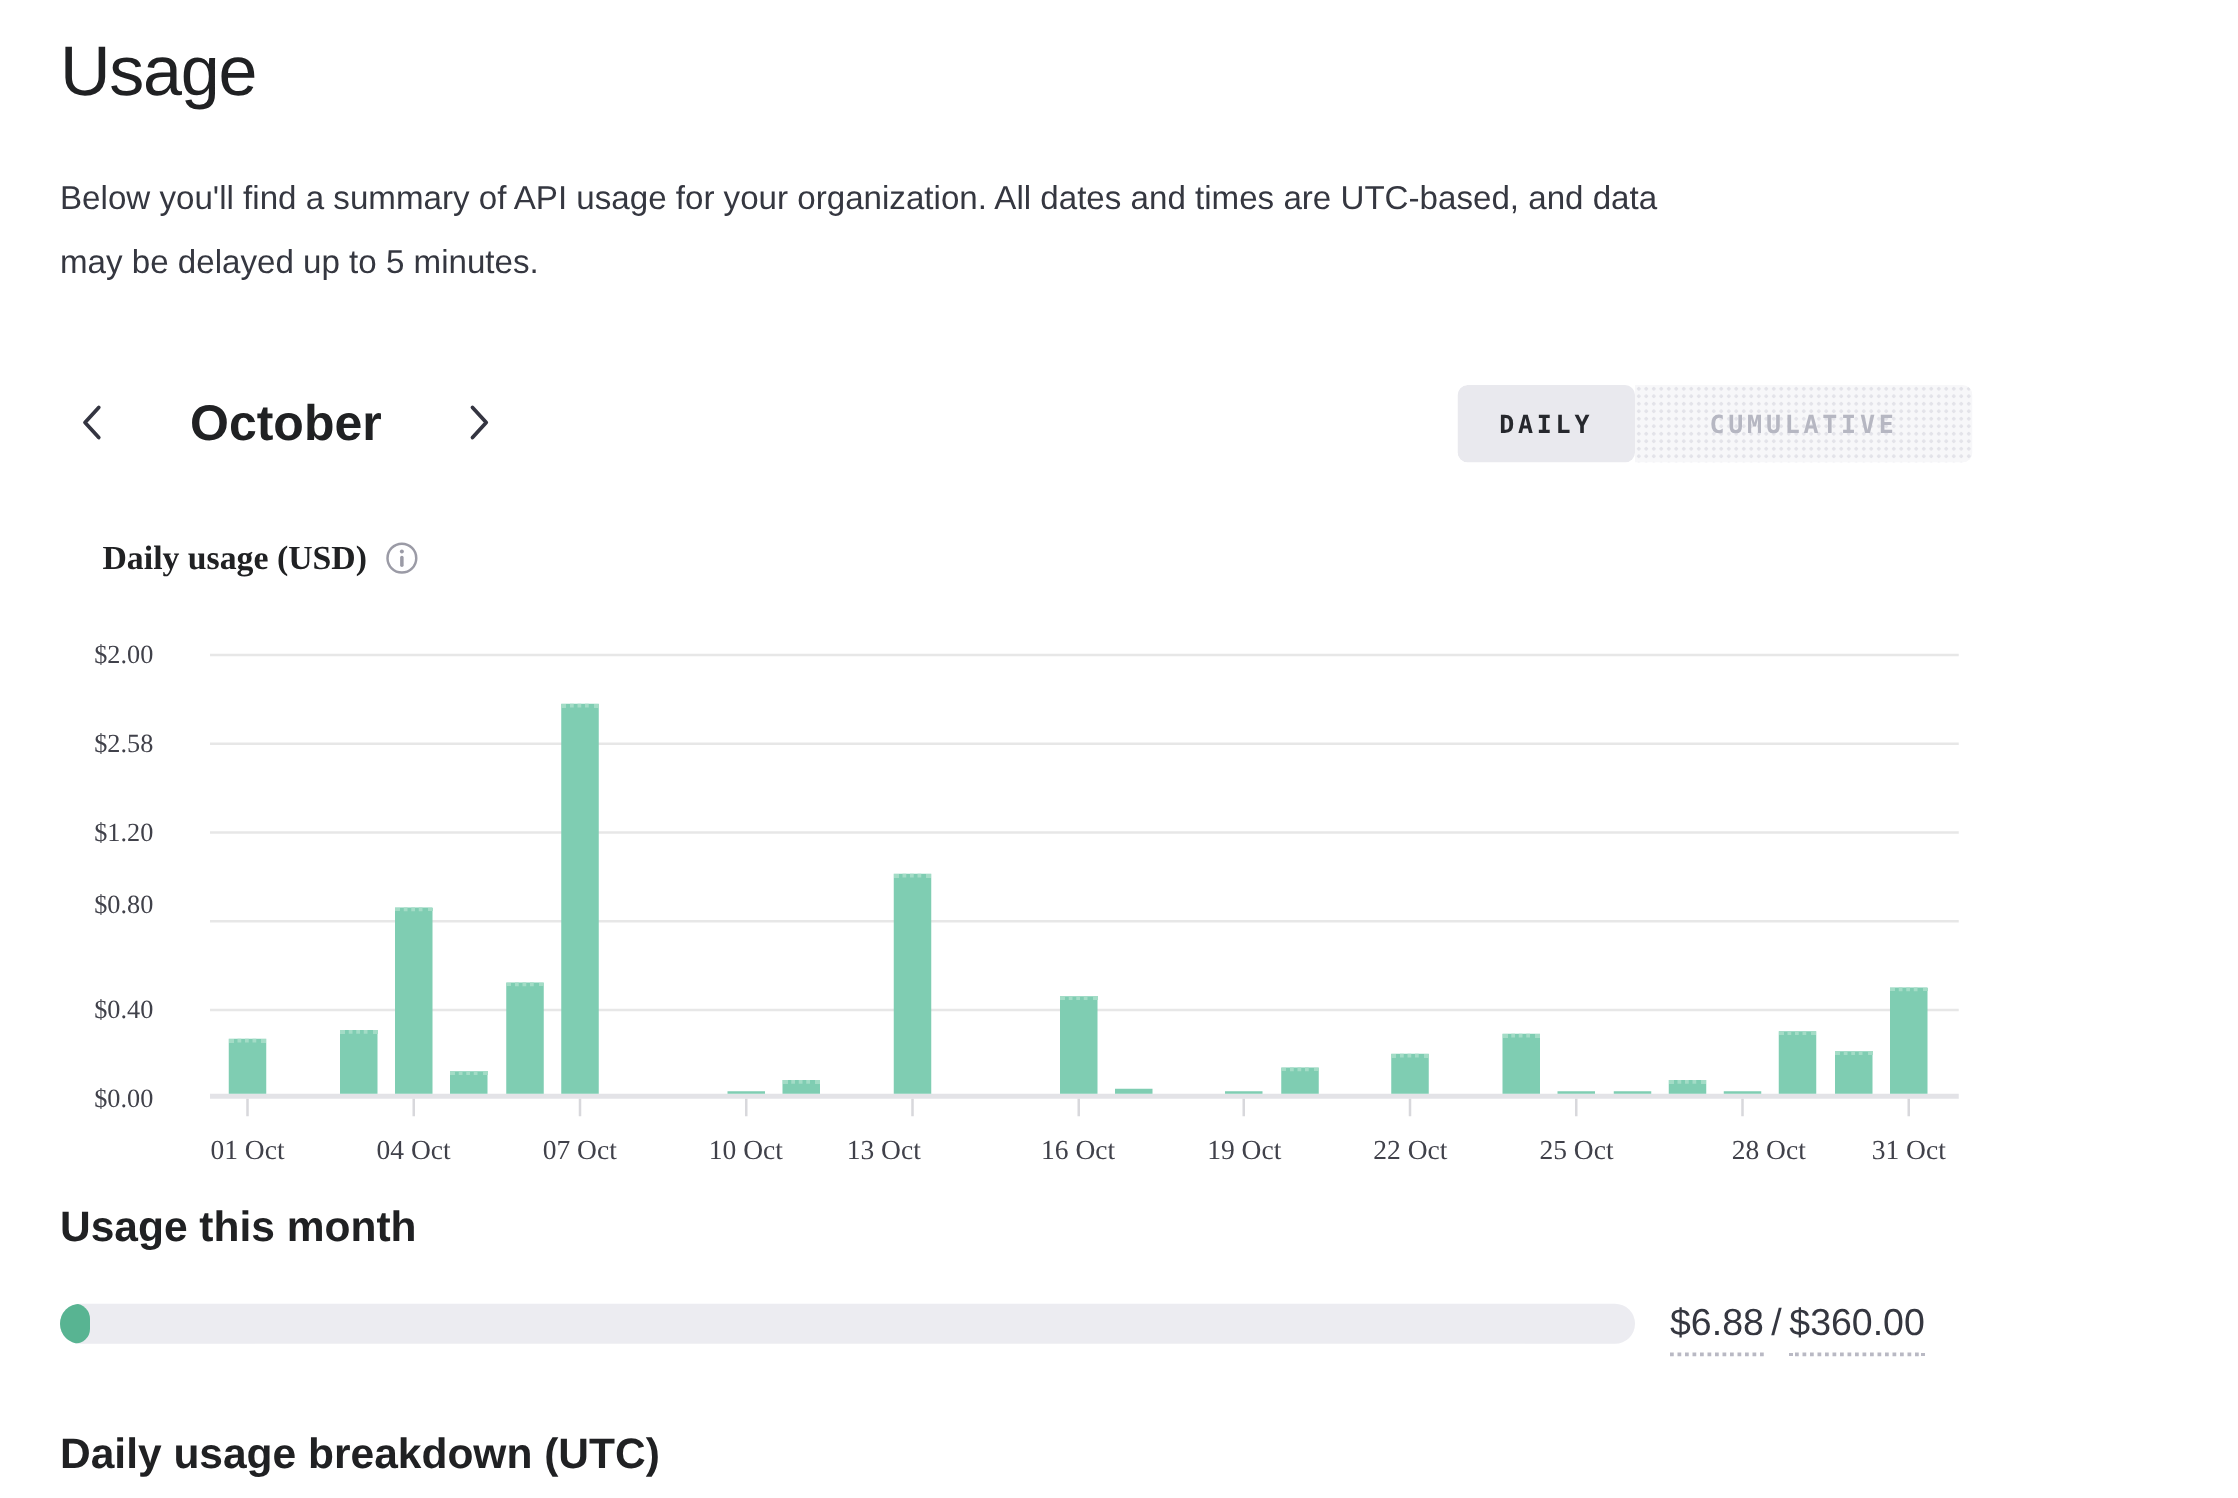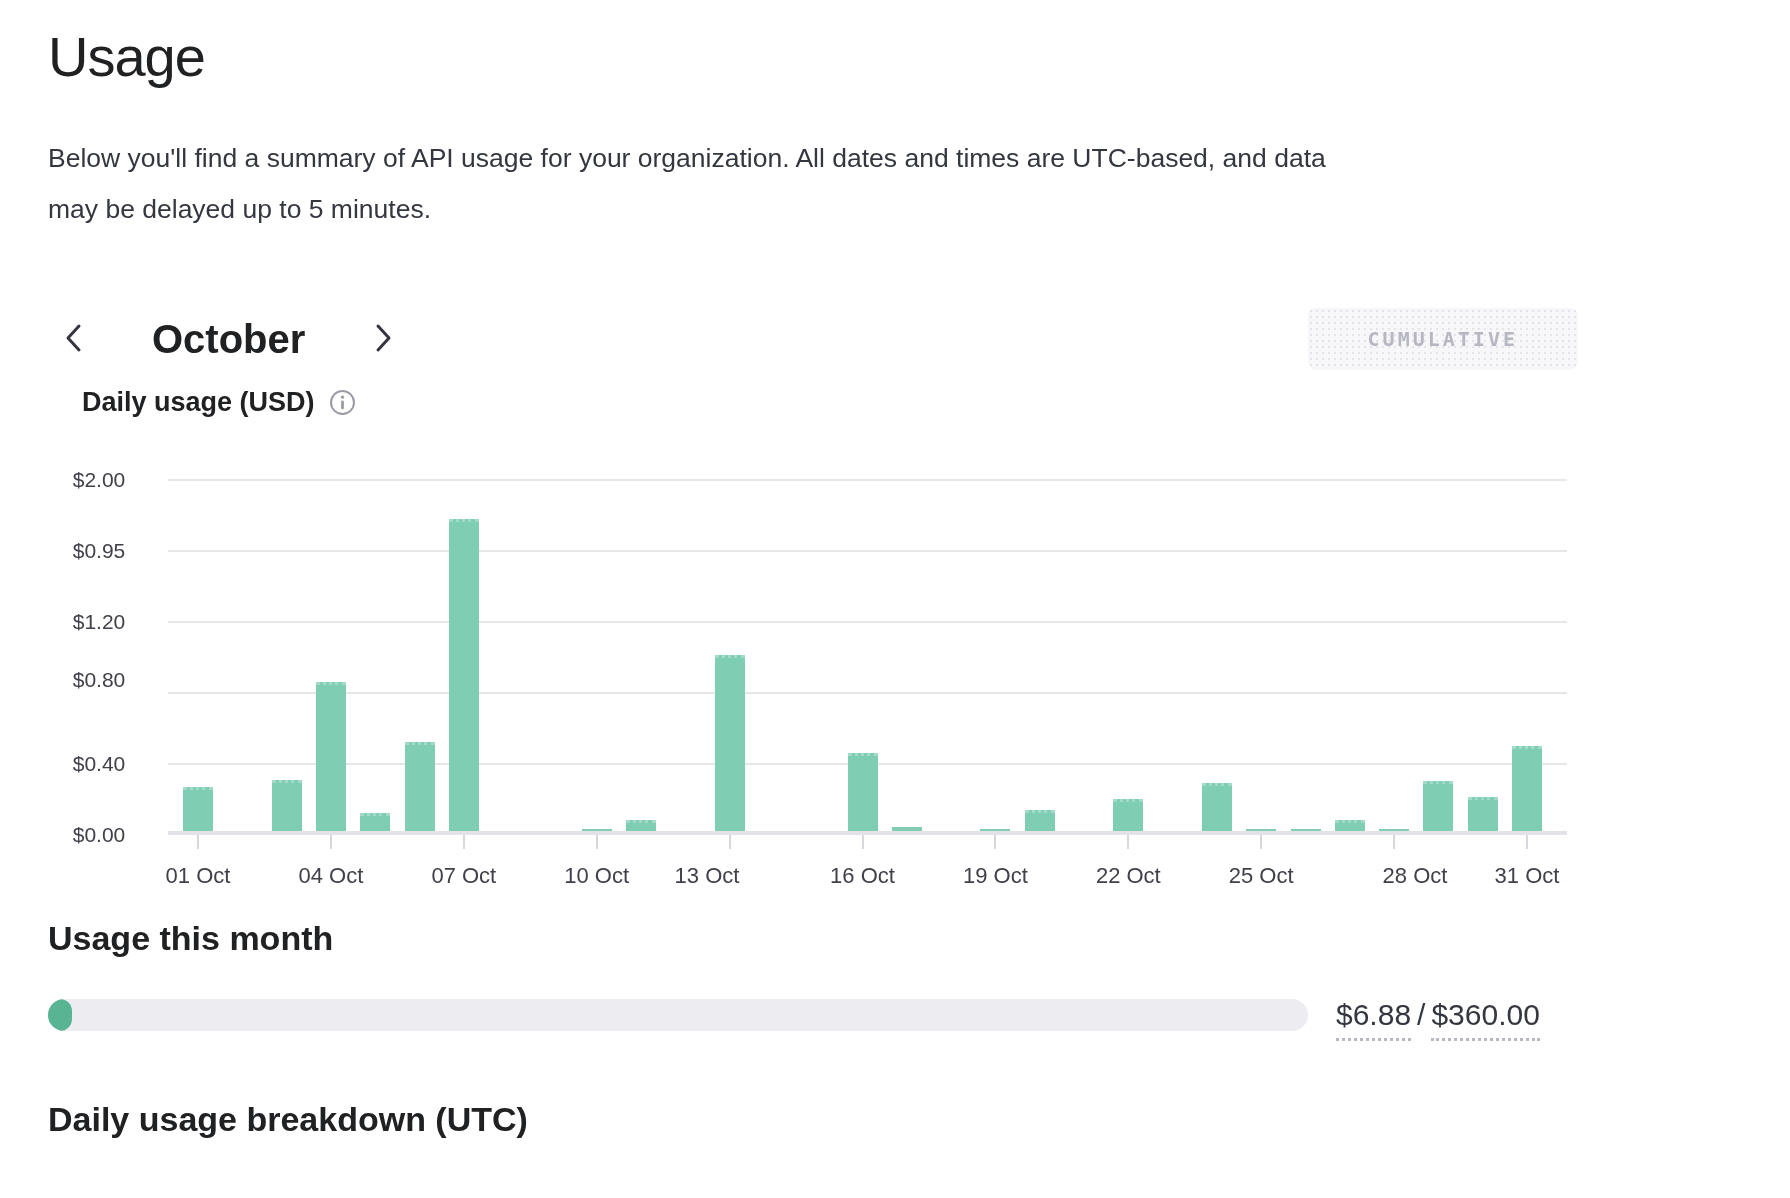--- a/index.html
+++ b/index.html
@@ -27,21 +27,21 @@
     font-family:"DejaVu Sans Mono", monospace; font-size:20px; font-weight:700; letter-spacing:3px;
   }
   .toggle-daily { background:#e9e9ee; color:#26282d; padding:0 33px; border-radius:8px; }
   .toggle-cumulative {
     background-color:#f7f7f9; color:#b6b7c2; padding:0 60px;
     background-image:radial-gradient(#e3e3e9 1.2px, transparent 1.2px);
     background-size:6px 6px;
   }
 
   
-  .chart-section { margin-top:16px; position:relative; }
+  .chart-section { margin-top:60px; position:relative;font-family:Liberation Serif, serif; }
   .chart-title-row { margin-left:34px; display:flex; align-items:center; gap:14px; }
   .chart-title { font-size:27px; font-weight:700; color:#202123; }
   .info-icon { display:flex; align-items:center; }
 
   .plot { position:relative; margin-left:120px; margin-top:62px; width:1399px; height:355px;
           border-bottom:4px solid #e3e3e7; }
   .gridline { position:absolute; left:0; width:100%; height:2px; background:#e7e7e7; }
   .ylabel { position:absolute; right:calc(100% + 24px); width:90px; text-align:center;
             font-size:21px; color:#40414a; transform:translateY(-50%); white-space:nowrap; }
   .bar { position:absolute; bottom:0; width:30px; background:#7fcdb2; border-top:3px dotted #a3dcc6; }
@@ -81,20 +81,21 @@
     <div class="month-title">October</div>
     <button class="chev-btn chev-right">
       <span class="chev-icon">
         <svg width="24" height="34" viewBox="0 0 24 34">
             <polyline points="7,5 18,17 7,29" fill="none" stroke="#343541" stroke-width="3" stroke-linecap="round" stroke-linejoin="round"></polyline>
           </svg>
       </span>
     </button>
 
     <div class="toggle-group">
+      <button class="toggle-btn toggle-daily">DAILY</button>
       <button class="toggle-btn toggle-cumulative">CUMULATIVE</button>
     </div>
   </div>
 
   <div class="chart-section">
     <div class="chart-title-row">
       <span class="chart-title">Daily usage (USD)</span>
       <span class="info-icon">
         <svg width="27" height="27" viewBox="0 0 27 27">
           <circle cx="13.5" cy="13.5" r="11.5" fill="none" stroke="#9b9ba6" stroke-width="2"></circle>
@@ -105,21 +106,21 @@
     </div>
     <div class="plot" id="plot">
         <div class="ylabel" style="top: 355px;">$0.00</div>
         <div class="gridline" style="top: 283px;"></div>
         <div class="ylabel" style="top: 284px;">$0.40</div>
         <div class="gridline" style="top: 212px;"></div>
         <div class="ylabel" style="top: 200px;">$0.80</div>
         <div class="gridline" style="top: 141px;"></div>
         <div class="ylabel" style="top: 142px;">$1.20</div>
         <div class="gridline" style="top: 70px;"></div>
-        <div class="ylabel" style="top: 71px;">$0.95</div>
+        <div class="ylabel" style="top: 71px;">$2.58</div>
         <div class="gridline" style="top: -1px;"></div>
         <div class="ylabel" style="top: 0px;">$2.00</div>
         <div class="bar" title="01 Oct: $0.25" style="left: 15px; height: 44.375px; background: rgb(127, 205, 178);"></div>
         <div class="bar" title="03 Oct: $0.29" style="left: 103.6px; height: 51.475px; background: rgb(127, 205, 178);"></div>
         <div class="bar" title="04 Oct: $0.84" style="left: 147.9px; height: 149.1px; background: rgb(127, 205, 178);"></div>
         <div class="bar" title="05 Oct: $0.10" style="left: 192.2px; height: 17.75px; background: rgb(127, 205, 178);"></div>
         <div class="bar" title="06 Oct: $0.50" style="left: 236.5px; height: 88.75px; background: rgb(127, 205, 178);"></div>
         <div class="bar" title="07 Oct: $1.76" style="left: 280.8px; height: 312.4px; background: rgb(127, 205, 178);"></div>
         <div class="bar tiny" title="10 Oct: $0.01" style="left: 413.7px; height: 2px; background: rgb(127, 205, 178);"></div>
         <div class="bar" title="11 Oct: $0.06" style="left: 458px; height: 10.65px; background: rgb(127, 205, 178);"></div>

